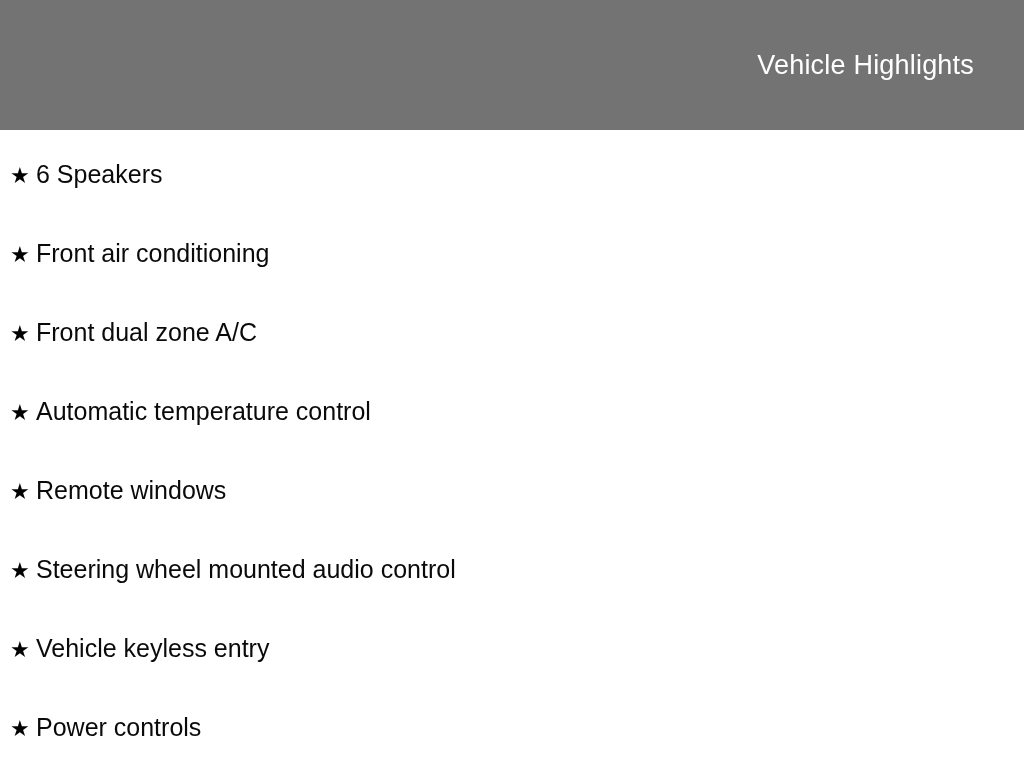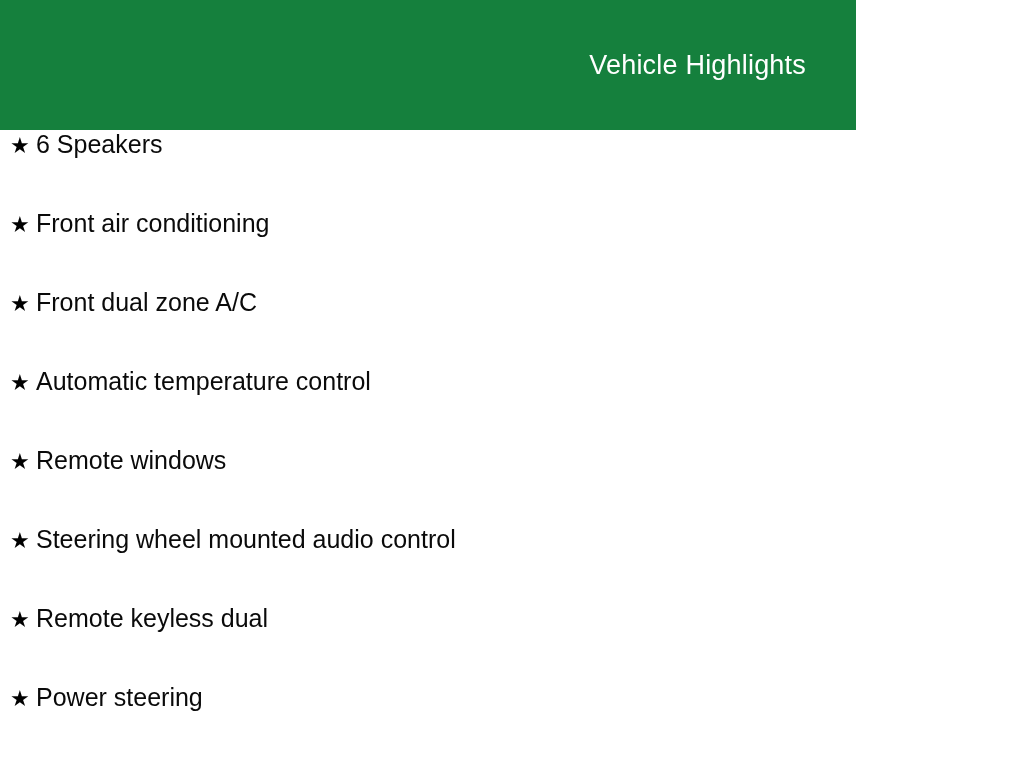--- a/index.html
+++ b/index.html
@@ -16,23 +16,23 @@
     position: relative;
     width: 1024px;
     height: 768px;
     background: #ffffff;
   }
 
   .header-bar {
     position: absolute;
     top: 0;
     left: 0;
-    width: 856px;
+    width: 1024px;
     height: 130px;
-    background: #15803d;
+    background: #737373;
   }
 
   .header-title {
     position: absolute;
     right: 50px;
     top: 50px;
     color: #ffffff;
     font-size: 27px;
     font-family: "Liberation Sans", sans-serif;
     font-weight: 400;
@@ -67,20 +67,21 @@
     line-height: 1;
     text-align: left;
   }
 
   .feature-label {
     color: #0a0a0a;
     font-size: 25px;
     font-family: "Liberation Sans", sans-serif;
     font-weight: 400;
     white-space: nowrap;
+    margin-top: 30px;
   }
 </style>
 </head>
 <body>
 
 <div class="page">
 
   <div class="header-bar">
     <div class="header-title">Vehicle Highlights</div>
   </div>
@@ -112,23 +113,23 @@
       <span class="feature-label">Remote windows</span>
     </li>
 
     <li class="feature-item">
       <span class="star-icon">★</span>
       <span class="feature-label">Steering wheel mounted audio control</span>
     </li>
 
     <li class="feature-item">
       <span class="star-icon">★</span>
-      <span class="feature-label">Remote keyless dual</span>
+      <span class="feature-label">Vehicle keyless entry</span>
     </li>
 
     <li class="feature-item">
       <span class="star-icon">★</span>
-      <span class="feature-label">Power steering</span>
+      <span class="feature-label">Power controls</span>
     </li>
 
   </ul>
 
 </div>
 
 </body></html>

